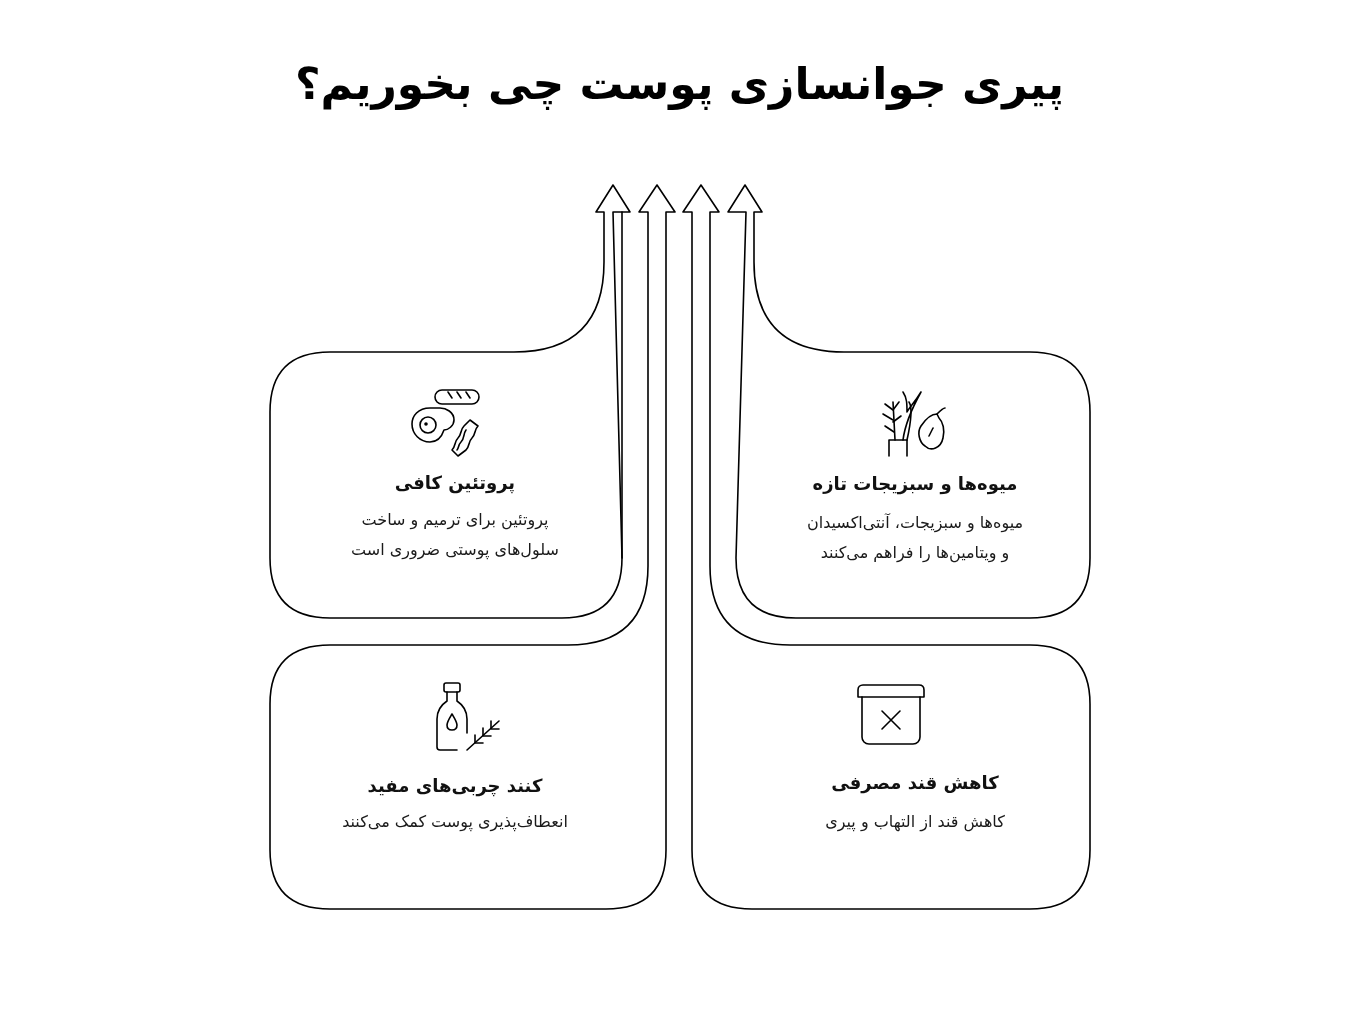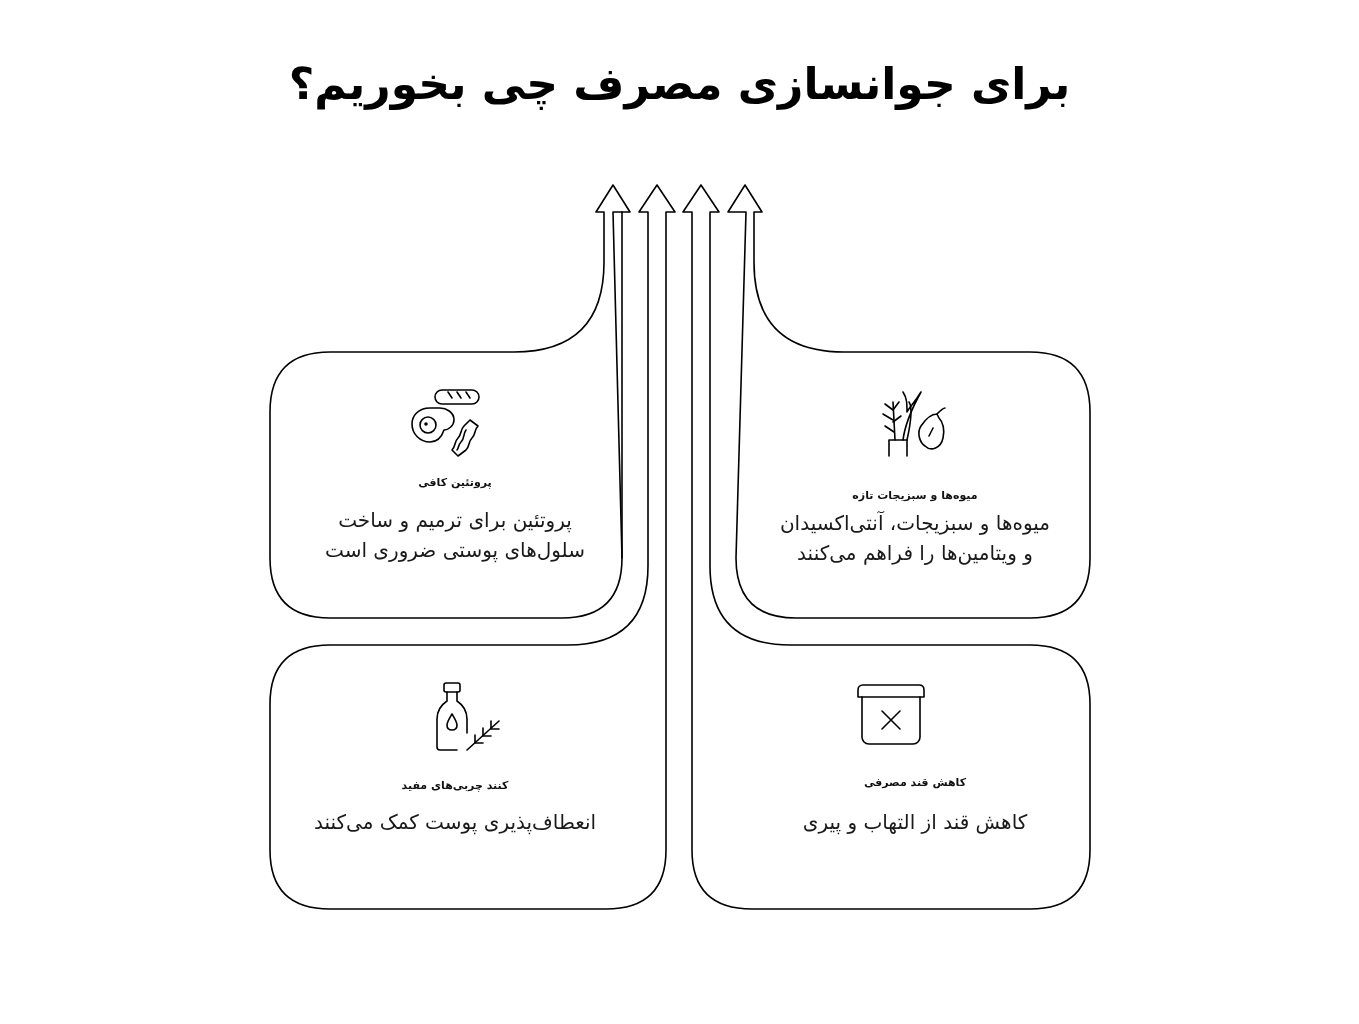--- a/index.html
+++ b/index.html
@@ -39,43 +39,43 @@
       direction: rtl;
       text-align: center;
     }
     .card .icon {
       position: absolute;
     }
     .card-title {
       position: absolute;
       left: 0;
       width: 100%;
-      font-size: 11px;
+      font-size: 18px;
       font-weight: bold;
       line-height: 24px;
       color: #111;
       white-space: nowrap;
     }
     .card-desc {
       position: absolute;
       left: 0;
       width: 100%;
-      font-size: 20px;
+      font-size: 16px;
       line-height: 30px;
       color: #1a1a1a;
     }
     .card-desc span {
       display: block;
       white-space: nowrap;
     }
   </style>
 </head>
 <body>
 
-<div class="title">برای جوانسازی مصرف چی بخوریم؟</div>
+<div class="title">پیری جوانسازی پوست چی بخوریم؟</div>
 
 <svg class="diagram" viewBox="0 0 1359 1024" xmlns="http://www.w3.org/2000/svg">
   <g fill="none" stroke="#000" stroke-width="1.6" stroke-linejoin="round" stroke-linecap="round">
 
     <path d="M 613 212
          L 630 212
          L 613 185
          L 596 212
          L 604 212
          L 604 262
@@ -157,21 +157,21 @@
   <svg class="icon" style="left:117px; top:8px;" width="72" height="70" viewBox="0 0 72 70" fill="none" stroke="#000" stroke-width="1.6" stroke-linecap="round" stroke-linejoin="round">
     <path d="M12 68 L12 52 L30 52 L30 68"></path>
     <path d="M18 52 L16 14"></path>
     <path d="M16 22 L8 16 M16 22 L22 14 M16 32 L6 26 M16 34 L24 28 M17 44 L8 38"></path>
     <path d="M26 52 C28 36 34 22 44 4 C38 14 32 20 30 24 C30 16 30 10 26 4"></path>
     <path d="M30 52 C34 34 36 20 32 14"></path>
     <path d="M60 26 C64 22 66 20 68 20"></path>
     <path d="M60 26 C54 26 48 32 44 38 C40 44 42 54 48 58 C54 64 64 60 66 50 C68 42 66 34 62 30 Z"></path>
     <path d="M52 48 L56 40"></path>
   </svg>
-  <div class="card-title" style="top:104px;">میوه‌ها و سبزیجات تازه</div>
+  <div class="card-title" style="top:92px;">میوه‌ها و سبزیجات تازه</div>
   <div class="card-desc" style="top:128px;">
     <span>میوه‌ها و سبزیجات، آنتی‌اکسیدان</span>
     <span>و ویتامین‌ها را فراهم می‌کنند</span>
   </div>
 </div>
 
 <div class="card" style="left:300px; top:675px; width:310px; height:220px;">
   <svg class="icon" style="left:131px; top:2px;" width="72" height="78" viewBox="0 0 72 78" fill="none" stroke="#000" stroke-width="1.6" stroke-linecap="round" stroke-linejoin="round">
     <rect x="13" y="6" width="16" height="9" rx="2"></rect>
     <path d="M16 15 L16 24 C10 28 6 34 6 42 L6 70 C6 72 7 73 9 73 L26 73"></path>

